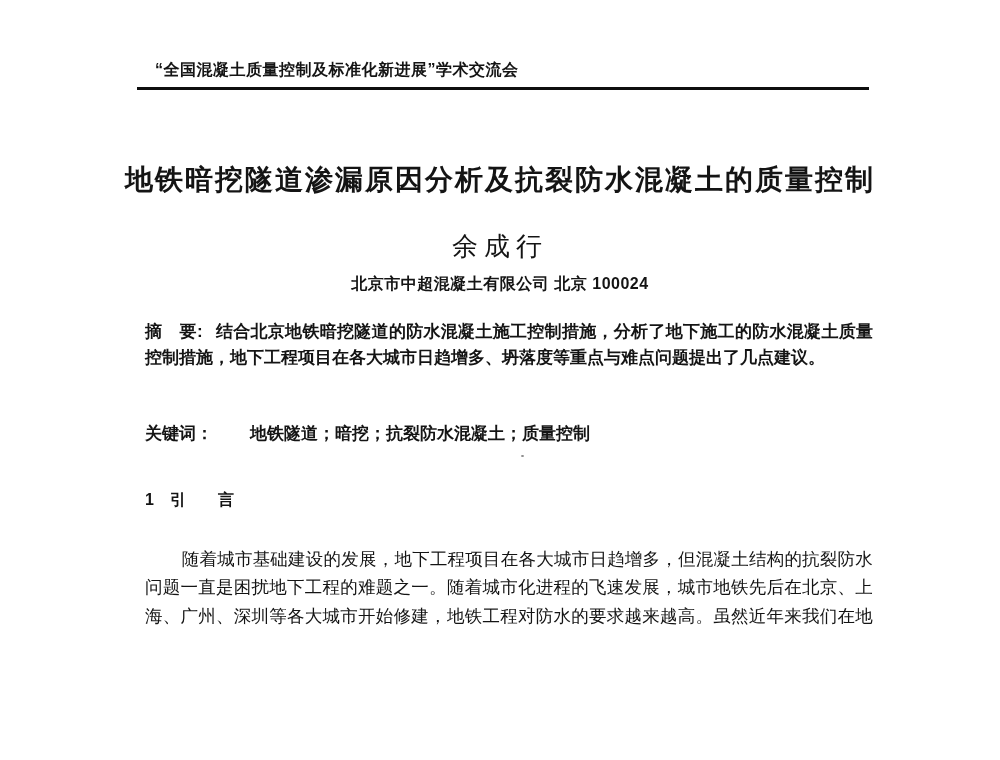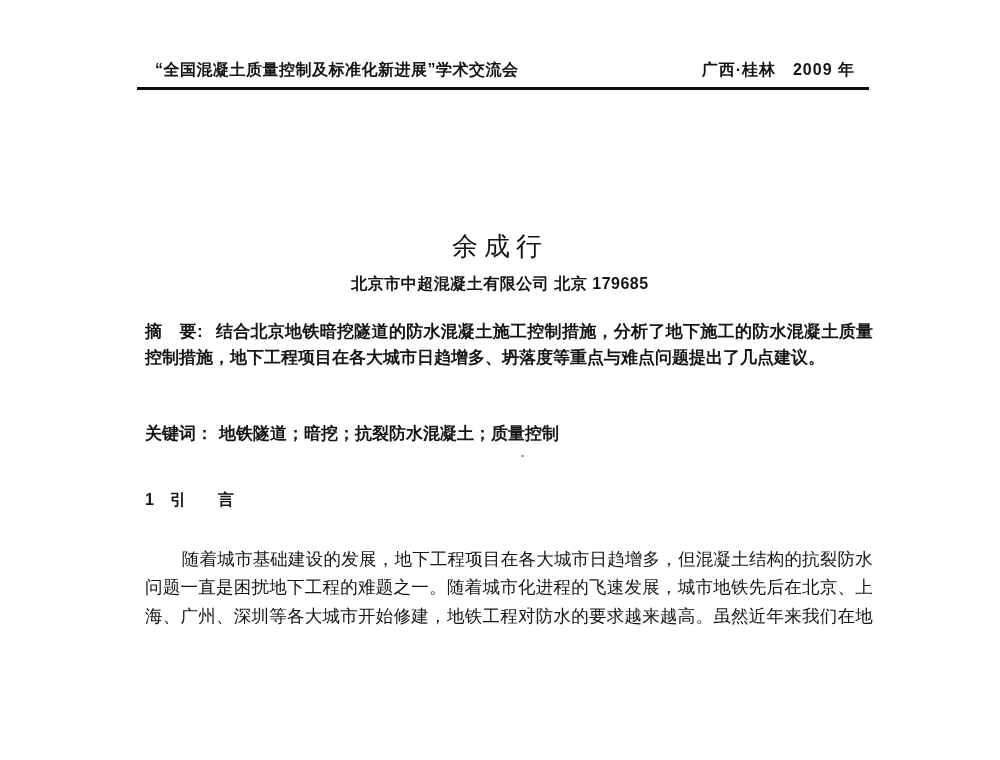--- a/index.html
+++ b/index.html
@@ -89,21 +89,21 @@
 
   .keywords-block {
     left: 145px;
     top: 422px;
     width: 728px;
     font-size: 17px;
     font-weight: bold;
     white-space: nowrap;
   }
   .keywords-label {
-    margin-right: 6px;
+    margin-right: 37px;
   }
 
   .section-heading {
     left: 145px;
     top: 490px;
     font-size: 16px;
     font-weight: bold;
     white-space: nowrap;
   }
   .section-number {
@@ -130,28 +130,28 @@
   .speck-1 { left: 521px; top: 455px; }
   .speck-2 { left: 527px; top: 607px; }
 </style>
 </head>
 <body>
 
 <div id="page">
 
   <div class="abs header-left">“全国混凝土质量控制及标准化新进展”学术交流会</div>
 
-  <div class="abs header-right">广西·桂林　2009 年</div>
 
   <div class="abs header-rule"></div>
 
+  <h1 class="abs paper-title">地铁暗挖隧道渗漏原因分析及抗裂防水混凝土的质量控制</h1>
 
   <div class="abs paper-author">余成行</div>
 
-  <div class="abs paper-affiliation">北京市中超混凝土有限公司 北京 179685</div>
+  <div class="abs paper-affiliation">北京市中超混凝土有限公司 北京 100024</div>
 
   <div class="abs abstract-block">
     <span class="abstract-label">摘　要:</span><span>结合北京地铁暗挖隧道的防水混凝土施工控制措施，分析了地下施工的防水混凝土质量控制措施，地下工程项目在各大城市日趋增多、坍落度等重点与难点问题提出了几点建议。</span>
   </div>
 
   <div class="abs keywords-block">
     <span class="keywords-label">关键词：</span><span>地铁隧道；暗挖；抗裂防水混凝土；质量控制</span>
   </div>
 
   <div class="abs section-heading">

